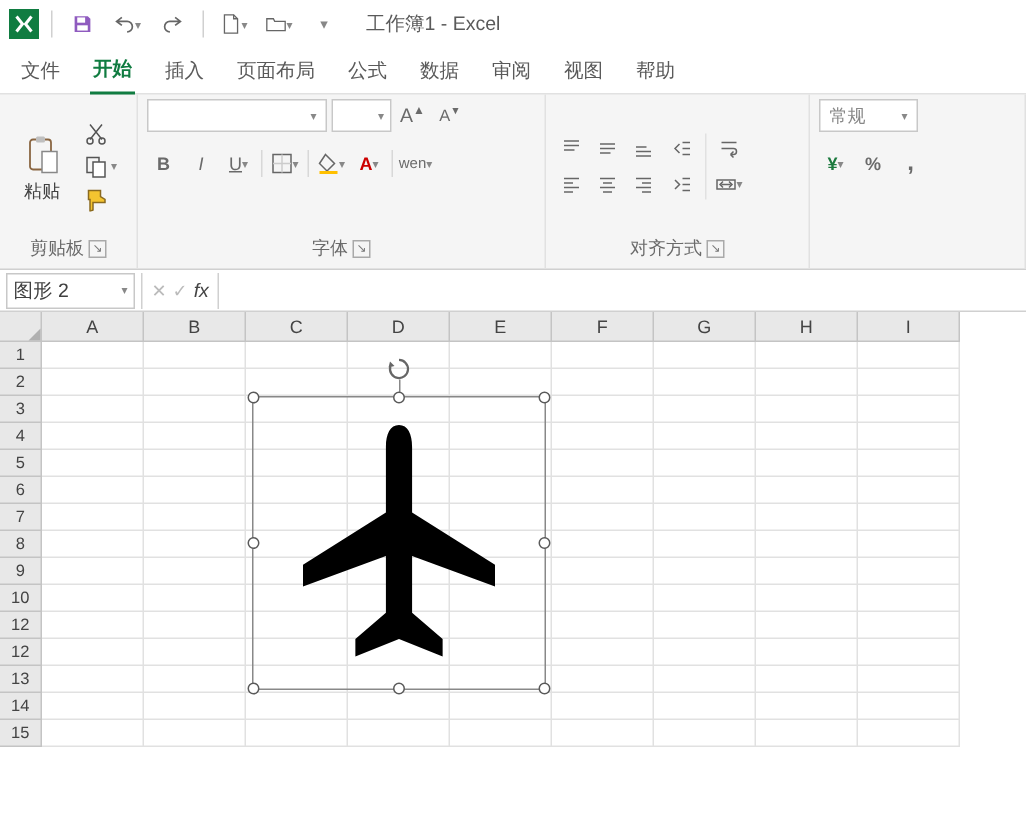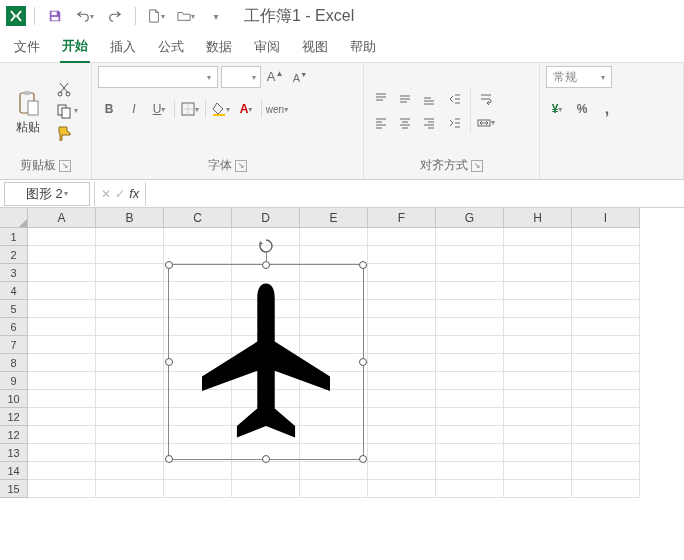--- a/index.html
+++ b/index.html
@@ -3,21 +3,21 @@
 <meta charset="utf-8">
 <style>
 * { box-sizing: border-box; margin: 0; padding: 0; font-family: "Segoe UI", "Microsoft YaHei", sans-serif; }
 body { width: 684px; height: 560px; background: #fff; overflow: hidden; font-size: 12px; color: #404040; }
 
 .titlebar { height: 32px; background: #fff; display: flex; align-items: center; padding: 0 6px; gap: 6px; }
 .xl-icon { width: 20px; height: 20px; background: #107c41; color: #fff; display: flex; align-items: center; justify-content: center; font-size: 10px; font-weight: bold; border-radius: 2px; }
 .qat-btn { width: 24px; height: 24px; display: flex; align-items: center; justify-content: center; color: #5c5c5c; cursor: pointer; }
 .qat-btn svg { width: 14px; height: 14px; }
 .divider { width: 1px; height: 18px; background: #d0d0d0; margin: 0 2px; }
-.title-text { margin-left: 10px; font-size: 16px; color: #5a5a5a; }
+.title-text { margin-left: 10px; font-size: 13px; color: #5a5a5a; }
 .search-wrap { margin-left: auto; margin-right: 8px; }
 .search-box { height: 24px; background: #fff; border: 1px solid #c4c4c4; border-radius: 4px; display: flex; align-items: center; padding: 0 8px; gap: 6px; color: #888; width: 170px; }
 .search-box svg { width: 14px; height: 14px; }
 
 .tabs { height: 30px; display: flex; align-items: flex-end; padding: 0 12px; gap: 18px; background:#fff; }
 .tab { padding: 6px 2px; font-size: 13px; color: #5a5a5a; cursor: pointer; }
 .tab.active { color: #107c41; font-weight: 600; border-bottom: 2px solid #107c41; margin-bottom: -1px; }
 .tab.contextual { color: #107c41; }
 
 .ribbon { height: 118px; background: #f5f5f5; border-top: 1px solid #e1e1e1; border-bottom: 1px solid #d0d0d0; display: flex; }
@@ -39,21 +39,21 @@
 .ico-btn { width:22px; height:22px; display:flex; align-items:center; justify-content:center; cursor:pointer; color:#6a6a6a;}
 .ico-btn svg{ width:14px; height:14px;}
 .font-row { display:flex; align-items:center; gap:3px;}
 
 .align-grid { display:grid; grid-template-columns:repeat(3,22px); grid-template-rows:repeat(2,22px); gap:2px;}
 .align-grid .ico-btn{ width:22px; height:22px;}
 .indent-col{ display:flex; flex-direction:column; gap:2px; }
 .wrap-col{ display:flex; flex-direction:column; gap:2px; align-items:center; }
 
 .fmla-bar { height: 28px; display:flex; align-items:center; border-bottom: 1px solid #d0d0d0; background:#fff;}
-.name-box { width: 86px; height: 24px; margin: 0 4px; border:1px solid #c8c8c8; display:flex; align-items:center; justify-content:space-between; padding:0 21px; font-size:13px;}
+.name-box { width: 86px; height: 24px; margin: 0 4px; border:1px solid #c8c8c8; display:flex; align-items:center; justify-content:space-between; padding:0 4px; font-size:13px;}
 .fmla-btns { display:flex; align-items:center; gap:4px; padding:0 6px; border-left:1px solid #d0d0d0; height:24px;}
 .fx-label { font-style: italic; font-size:13px; color:#444; }
 .fmla-input { flex:1; height:24px; border-left:1px solid #d0d0d0; padding:0 6px; display:flex; align-items:center;}
 .corner { width:28px; height:20px; background:#e8e8e8; border-right:1px solid #c4c4c4; border-bottom:1px solid #c4c4c4; display:flex; align-items:flex-end; justify-content:flex-end;}
 .corner::after{content:""; border-left:8px solid transparent; border-bottom:8px solid #b0b0b0;}
 .col-headers { display:flex; }
 .col-h { width:68px; height:20px; background:#e8e8e8; border-right:1px solid #c4c4c4; border-bottom:1px solid #c4c4c4; display:flex; align-items:center; justify-content:center; color:#444; font-size:12px;}
 .row-headers { display:flex; flex-direction:column;}
 .row-h { width:28px; height:18px; background:#e8e8e8; border-right:1px solid #c4c4c4; border-bottom:1px solid #c4c4c4; display:flex; align-items:center; justify-content:center; color:#444; font-size:11px;}
 .cells { position:relative; }
@@ -112,20 +112,21 @@
   <div class="qat-btn">
       <span style="font-size:10px;color:#888">▾</span>
     </div>
   <div class="title-text">工作簿1 - Excel</div>
 </div>
 
 <div class="tabs">
   <div class="tab">文件</div>
   <div class="tab active">开始</div>
   <div class="tab">插入</div>
+  <div class="tab">页面布局</div>
   <div class="tab">公式</div>
   <div class="tab">数据</div>
   <div class="tab">审阅</div>
   <div class="tab">视图</div>
   <div class="tab">帮助</div>
 </div>
 
 <div class="ribbon">
 
   <div class="rgroup" style="width:92px;">

